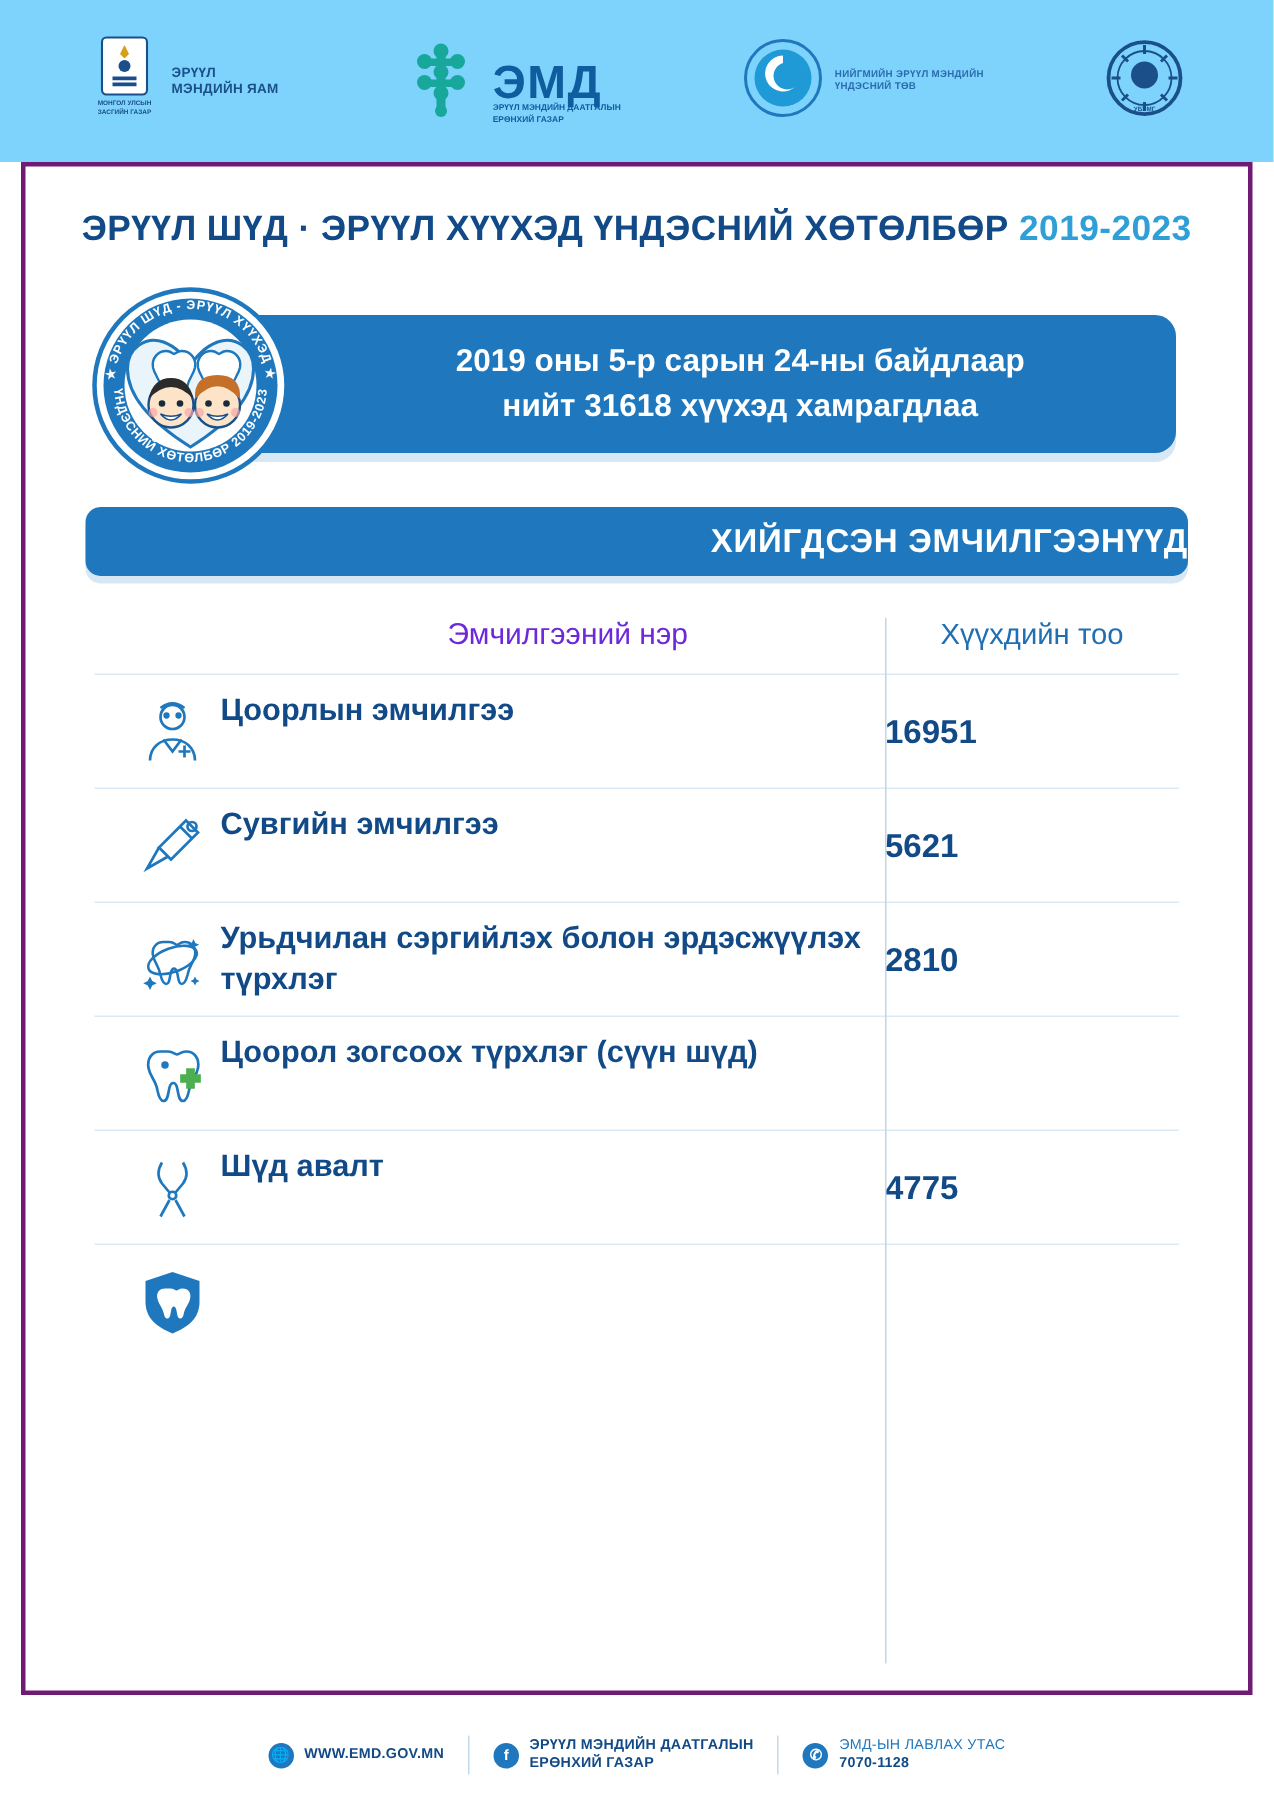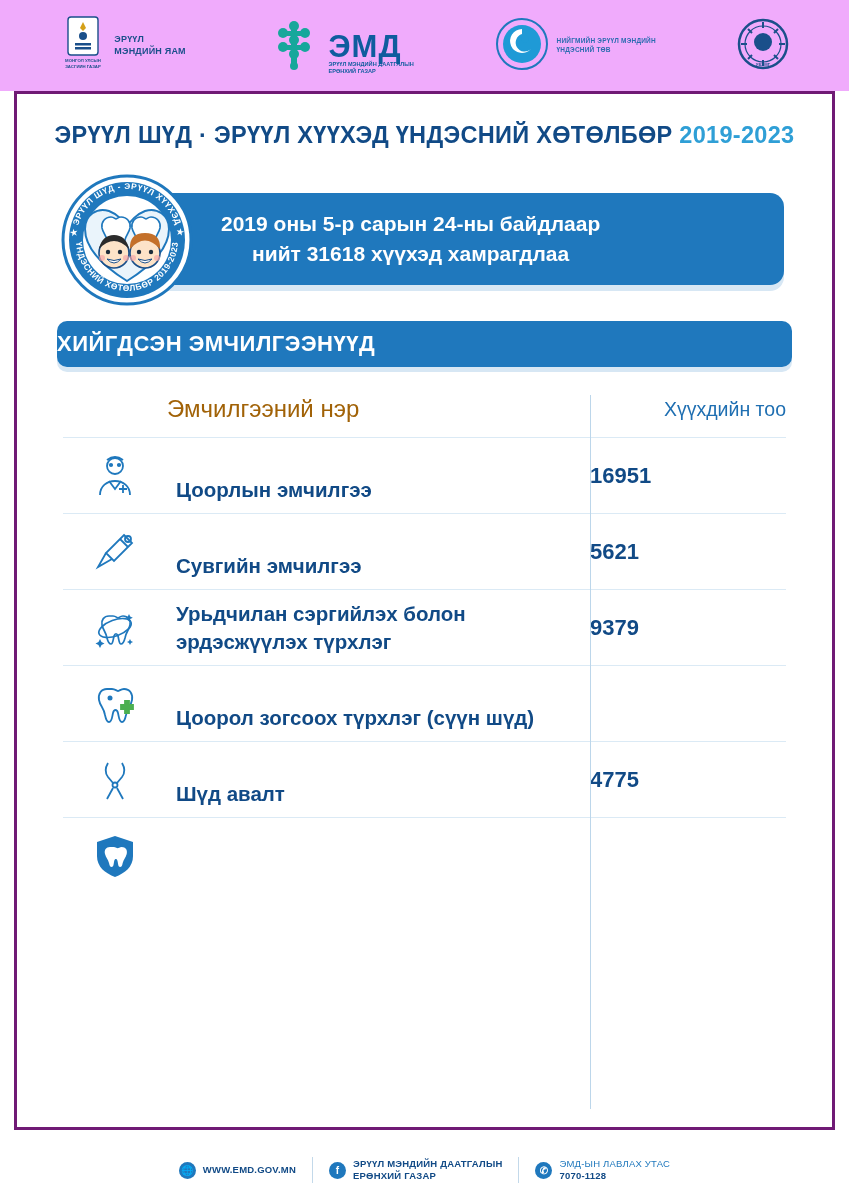--- a/index.html
+++ b/index.html
@@ -12,26 +12,26 @@
   .page {
     position: relative;
     width: 849px; height: 1200px;
     background: #ffffff;
     display: flex;
     flex-direction: column;
   }
 
   
   .logo-bar {
-    height: 91px;
+    height: 108px;
     display: flex;
     align-items: center;
     justify-content: space-around;
     padding: 0 20px;
-    background: #f0abfc;
+    background: #7dd3fc;
   }
   .logo-group { display: flex; align-items: center; gap: 8px; }
   .logo-mark { flex: 0 0 auto; }
   .logo-text {
     font-size: 9px;
     font-weight: bold;
     color: #1a4f8a;
     line-height: 1.25;
     letter-spacing: .2px;
   }
@@ -85,20 +85,21 @@
   }
   .banner {
     position: absolute;
     left: 128px; right: 48px; top: 28px;
     height: 92px;
     background: #1f78bd;
     border-radius: 14px;
     box-shadow: 0 6px 0 #d7e7f4;
     display: flex;
     align-items: center;
+    justify-content: center;
     padding-left: 76px;
     padding-right: 18px;
   }
   .banner-text {
     color: #ffffff;
     font-size: 21px;
     font-weight: bold;
     text-align: center;
     line-height: 1.45;
   }
@@ -110,21 +111,21 @@
 
   
   .section-header {
     margin: 4px 40px 0 40px;
     height: 46px;
     background: #1f78bd;
     border-radius: 10px;
     box-shadow: 0 5px 0 #d7e7f4;
     display: flex;
     align-items: center;
-    justify-content: flex-start;
+    justify-content: flex-end;
   }
   .section-header span {
     color: #ffffff;
     font-size: 22px;
     font-weight: bold;
     letter-spacing: .5px;
   }
 
   
   .table {
@@ -139,43 +140,44 @@
     background: #bcd6ea;
   }
   .thead {
     display: flex;
     align-items: center;
     padding-bottom: 14px;
   }
   .th-name {
     width: 527px;
     padding-left: 104px;
-    font-size: 24px;
-    color: #a16207;
+    font-size: 20px;
+    color: #6d28d9;
     font-weight: normal;
+    text-align: center;
   }
   .th-count {
     flex: 1;
-    text-align: right;
+    text-align: center;
     font-size: 19.5px;
     color: #1f6fb2;
     font-weight: normal;
   }
   .row {
     display: flex;
     align-items: center;
     min-height: 76px;
     border-top: 1px solid #dbeaf5;
   }
   .row:first-of-type { border-top: 1px solid #dbeaf5; }
   .cell-name {
     width: 527px;
     display: flex;
-    align-items: flex-end;
-    gap: 33px;
+    align-items: flex-start;
+    gap: 4px;
     padding-left: 24px;
   }
   .ico {
     width: 56px; height: 56px;
     flex: 0 0 56px;
     display: flex; align-items: center; justify-content: center;
   }
   .label {
     font-size: 20.5px;
     font-weight: bold;
@@ -402,21 +404,21 @@
             <svg width="50" height="50" viewBox="0 0 50 50" fill="none" stroke="#1f78bd" stroke-width="1.7">
               <path d="M19 13 c-5 0 -8 4 -7 9 c1 5 4 7 5 13 c1 4 2 6 4 6 c2 0 2 -4 3 -8 c1 -3 3 -3 4 0 c1 4 1 8 3 8 c2 0 3 -2 4 -6 c1 -6 4 -8 5 -13 c1 -5 -2 -9 -7 -9 c-3 0 -4 2 -5 2 c-1 0 -2 -2 -5 -2 z"></path>
               <ellipse cx="25" cy="25" rx="17" ry="8" transform="rotate(-20 25 25)"></ellipse>
               <path d="M10 36 l1.5 3 3 1.5 -3 1.5 -1.5 3 -1.5 -3 -3 -1.5 3 -1.5 z" fill="#1f78bd" stroke="none"></path>
               <path d="M39 11 l1.2 2.6 2.6 1.2 -2.6 1.2 -1.2 2.6 -1.2 -2.6 -2.6 -1.2 2.6 -1.2 z" fill="#1f78bd" stroke="none"></path>
               <path d="M40 36 l1 2 2 1 -2 1 -1 2 -1 -2 -2 -1 2 -1 z" fill="#1f78bd" stroke="none"></path>
             </svg>
           </span>
           <span class="label">Урьдчилан сэргийлэх болон эрдэсжүүлэх түрхлэг</span>
         </div>
-        <div class="cell-count">9379</div>
+        <div class="cell-count">2810</div>
       </div>
 
       <div class="row">
         <div class="cell-name">
           <span class="ico">
             <svg width="50" height="50" viewBox="0 0 50 50" fill="none" stroke="#1f78bd" stroke-width="1.8">
               <path d="M17 10 c-6 0 -9 5 -8 11 c1 6 5 8 6 15 c1 5 2 7 4 7 c3 0 3 -5 4 -9 c1 -4 4 -4 5 0 c1 4 1 9 4 9 c2 0 3 -2 4 -7 c1 -7 5 -9 6 -15 c1 -6 -2 -11 -8 -11 c-3 0 -5 2 -6 2 c-1 0 -3 -2 -6 -2 z"></path>
               <circle cx="20" cy="19" r="2.5" fill="#1f78bd" stroke="none"></circle>
               <path d="M31 26 h4 v-4 h4 v4 h4 v4 h-4 v4 h-4 v-4 h-4 z" fill="#4caf50" stroke="#4caf50"></path>
             </svg>

